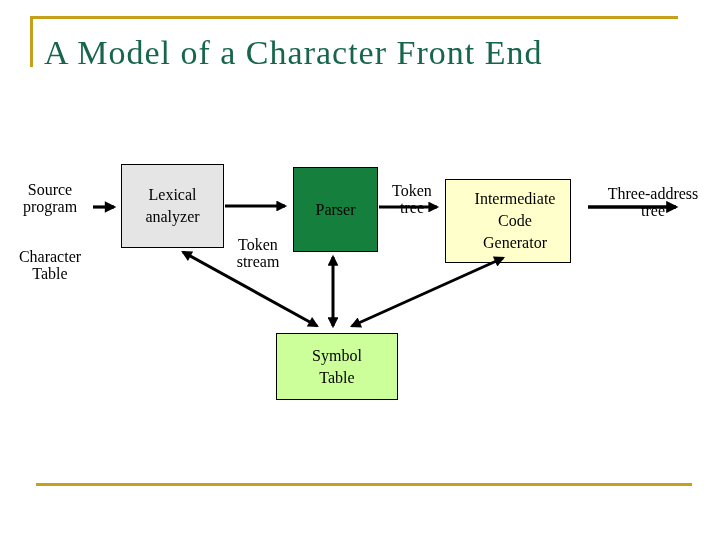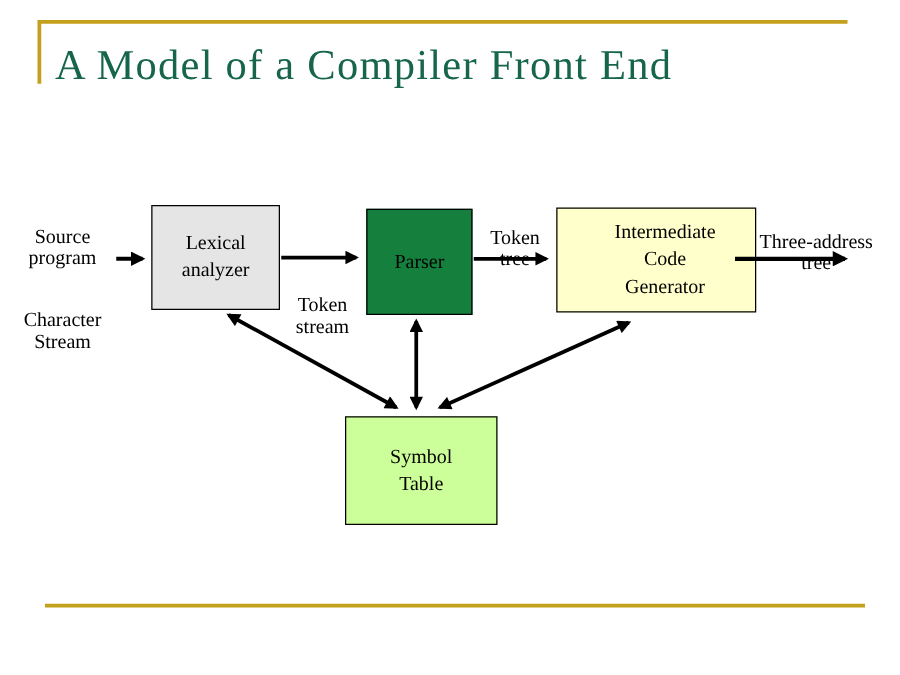--- a/index.html
+++ b/index.html
@@ -24,38 +24,38 @@
   .lbl-token{left:222px;top:188px;width:72px;margin-top:48px;}
   .lbl-syntax{left:378px;top:182px;width:68px;}
   .lbl-threeaddr{left:590px;top:185px;width:126px;}
   .box{
     position:absolute;border:1px solid #000;box-sizing:border-box;
     display:flex;align-items:center;justify-content:center;
     text-align:center;white-space:pre-line;font-size:16px;line-height:22px;
   }
   .box-lexical{left:121px;top:164px;width:103px;height:84px;}
   .box-parser{left:293px;top:167px;width:85px;height:85px;}
-  .box-icg{left:445px;top:166px;width:160px;height:84px;padding-left:14px;}
-  .box-symbol{left:276px;top:333px;width:122px;height:87px;}
+  .box-icg{left:445px;top:179px;width:126px;height:84px;padding-left:14px;}
+  .box-symbol{left:276px;top:333px;width:122px;height:67px;}
   svg.arrows{position:absolute;left:0;top:0;width:720px;height:540px;pointer-events:none;}
 </style>
 </head>
 <body>
 
 <div class="slide">
 
   <div class="rule top" style="background-color: rgb(196, 160, 28);"></div>
   <div class="rule left" style="background-color: rgb(196, 160, 28);"></div>
 
-  <h1 class="title" style="color: rgb(23, 102, 75);">A Model of a Compiler Front End</h1>
+  <h1 class="title" style="color: rgb(23, 102, 75);">A Model of a Character Front End</h1>
 
   <div class="label lbl-source">Source
 program</div>
   <div class="label lbl-character">Character
-Stream</div>
+Table</div>
   <div class="label lbl-token">Token
 stream</div>
   <div class="label lbl-syntax">Token
 tree</div>
   <div class="label lbl-threeaddr">Three-address
 tree</div>
 
   <div class="box box-lexical" style="background-color: #e5e5e5; font-family: Liberation Serif, serif;">Lexical
 analyzer</div>
   <div class="box box-parser" style="background-color: #15803d;">Parser</div>

